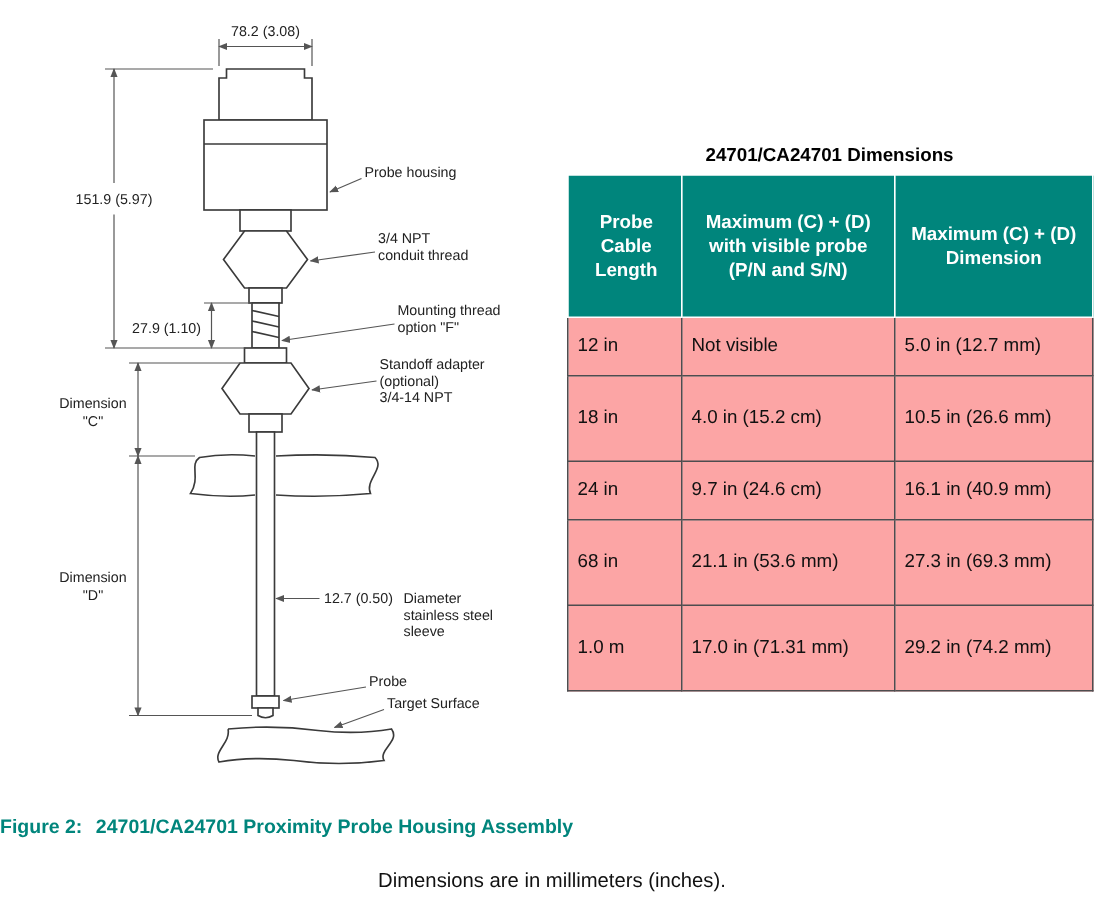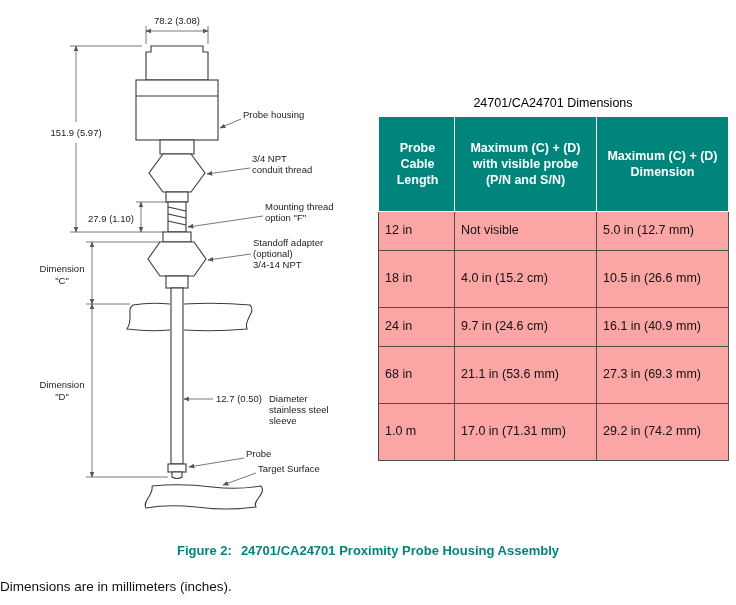--- a/index.html
+++ b/index.html
@@ -9,41 +9,41 @@
     overflow:hidden;
   }
   
   .diagram { position:absolute; left:0; top:0; }
   .part  { fill:#ffffff; stroke:#3a3a3a; stroke-width:1.1; }
   .pline { fill:none; stroke:#3a3a3a; stroke-width:1.1; }
   .dim   { fill:none; stroke:#555; stroke-width:0.8; }
   .dlbl  { font-size:9.5px; fill:#222; font-family:"Liberation Sans", sans-serif; }
   
   .table-wrap { position:absolute; left:378px; top:96px; width:350px; }
-  .table-title { text-align:center; font-weight:normal; font-size:12.5px; color:#000; margin-bottom:6px; }
+  .table-title { text-align:center; font-weight:bold; font-size:12.5px; color:#000; margin-bottom:6px; }
   table { border-collapse:collapse; width:100%; font-size:12.5px; color:#111; table-layout:fixed; }
   th {
     background:#00857C; color:#fff; font-weight:bold; text-align:center;
     vertical-align:middle; padding:8px 5px; border:1px solid #ffffff;
     font-size:12.5px; line-height:1.3; height:78px;
   }
   th.first { text-align:center; padding-left:7px; }
   td {
     border:1px solid #4d4d4f; padding:4px 6px; vertical-align:middle;
     line-height:1.25; height:30px; background:#fca5a5;
   }
   tbody tr.tall td { height:48px; }
   
   .caption {
-    position:absolute; top:543px; left:0; width:736px; text-align:center;
+    position:absolute; top:543px; left:0; width:736px; text-align:left;
     color:#00857C; font-weight:bold; font-size:13px;
   }
   .caption .prefix { margin-right:9px; }
   .units-note {
-    position:absolute; top:579px; left:0; width:736px; text-align:left;
+    position:absolute; top:579px; left:0; width:736px; text-align:center;
     color:#111; font-size:13.5px; font-weight:normal;
   }
 </style>
 </head>
 <body>
 
 <svg class="diagram" width="375" height="535" viewBox="0 0 375 535">
   <defs>
     <marker id="arr" viewBox="0 0 10 10" refX="9" refY="5" markerWidth="7.5" markerHeight="7.5" orient="auto-start-reverse">
       <path d="M0,1 L10,5 L0,9 z" fill="#555"></path>

